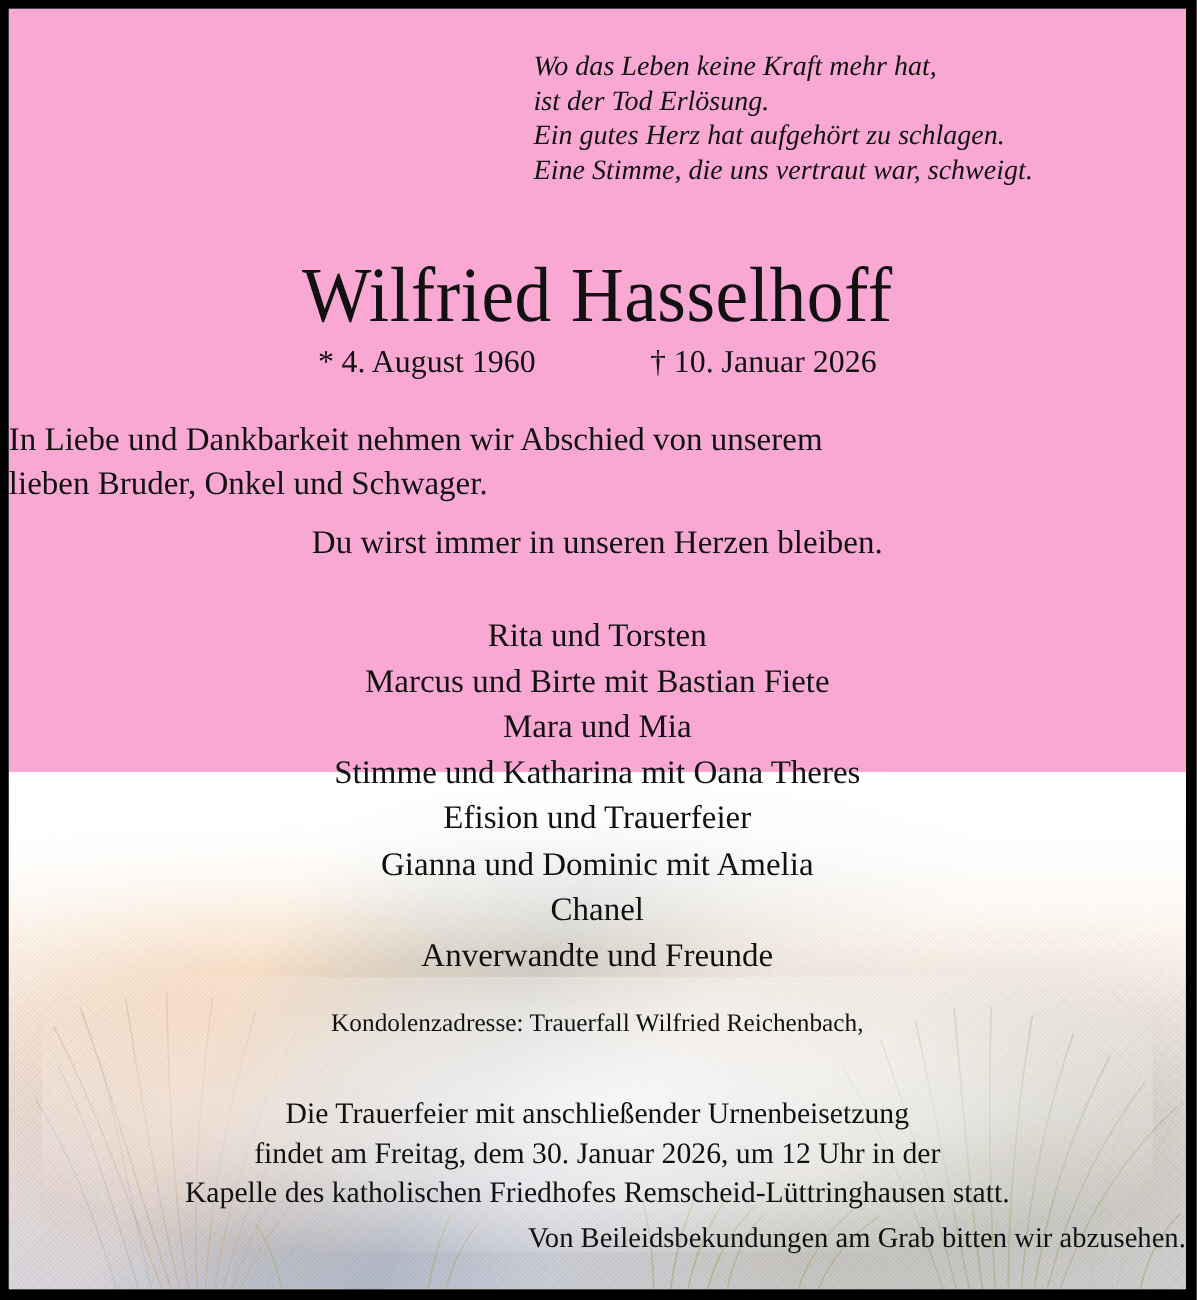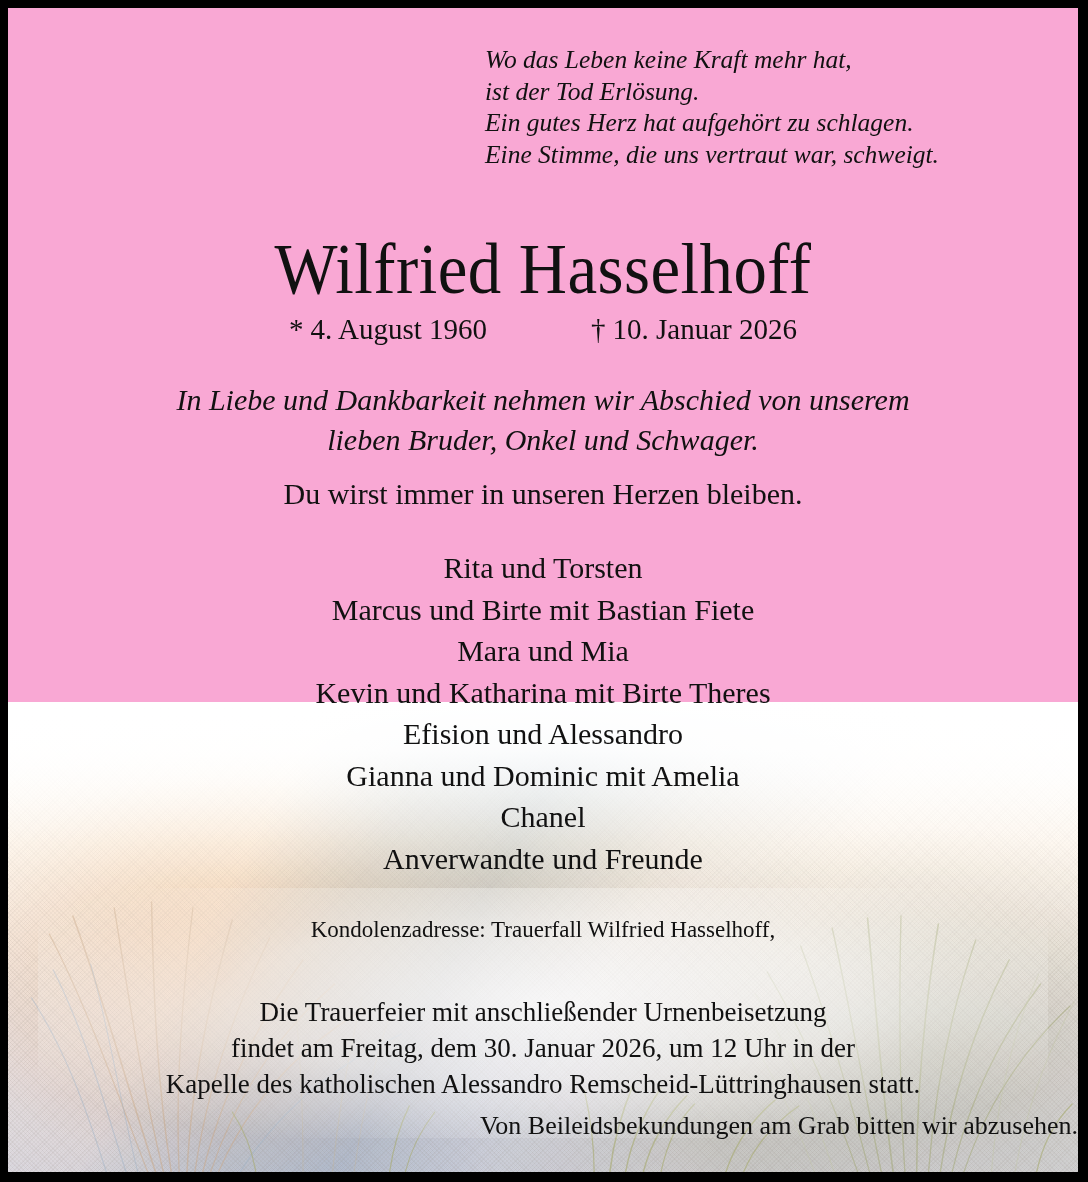--- a/index.html
+++ b/index.html
@@ -198,43 +198,42 @@
     font-size: 29px;
     line-height: 36px;
   }
   .dates .date-birth { margin-right: 104px; text-align: right; }
   .dates .sym { margin-right: 7px; }
 
   .lead {
     position: absolute;
     top: 372px;
     left: 0; right: 0;
-    text-align: center;
+    text-align: left;
     font-size: 30px;
     line-height: 40px;
-    font-style: italic;
   }
 
   .devotion {
     position: absolute;
     top: 466px;
     left: 0; right: 0;
     text-align: center;
     font-size: 30px;
     line-height: 40px;
   }
 
   .mourners {
     position: absolute;
     top: 533px;
     left: 0; right: 0;
     text-align: center;
     font-size: 30px;
     line-height: 41.5px;
-    margin: 6px;
+    margin: 16px;
     padding: 0;
     list-style: none;
   }
 
   .condolence {
     position: absolute;
     top: 907px;
     left: 0; right: 0;
     text-align: center;
     font-size: 23px;
@@ -362,34 +361,34 @@
         <div>In Liebe und Dankbarkeit nehmen wir Abschied von unserem</div>
         <div>lieben Bruder, Onkel und Schwager.</div>
       </div>
 
       <div class="devotion">Du wirst immer in unseren Herzen bleiben.</div>
 
       <ul class="mourners">
         <li>Rita und Torsten</li>
         <li>Marcus und Birte mit Bastian Fiete</li>
         <li>Mara und Mia</li>
-        <li>Kevin und Katharina mit Birte Theres</li>
-        <li>Efision und Alessandro</li>
+        <li>Stimme und Katharina mit Oana Theres</li>
+        <li>Efision und Trauerfeier</li>
         <li>Gianna und Dominic mit Amelia</li>
         <li>Chanel</li>
         <li>Anverwandte und Freunde</li>
       </ul>
 
       <div class="condolence">
-        <div>Kondolenzadresse: Trauerfall Wilfried Hasselhoff,</div>
+        <div>Kondolenzadresse: Trauerfall Wilfried Reichenbach,</div>
       </div>
 
       <div class="ceremony">
         <div>Die Trauerfeier mit anschließender Urnenbeisetzung</div>
         <div>findet am Freitag, dem 30. Januar 2026, um 12 Uhr in der</div>
-        <div>Kapelle des katholischen Alessandro Remscheid-Lüttringhausen statt.</div>
+        <div>Kapelle des katholischen Friedhofes Remscheid-Lüttringhausen statt.</div>
       </div>
 
       <div class="closing">Von Beileidsbekundungen am Grab bitten wir abzusehen.</div>
 
     </div>
   </div>
 </div>
 
 </body></html>

